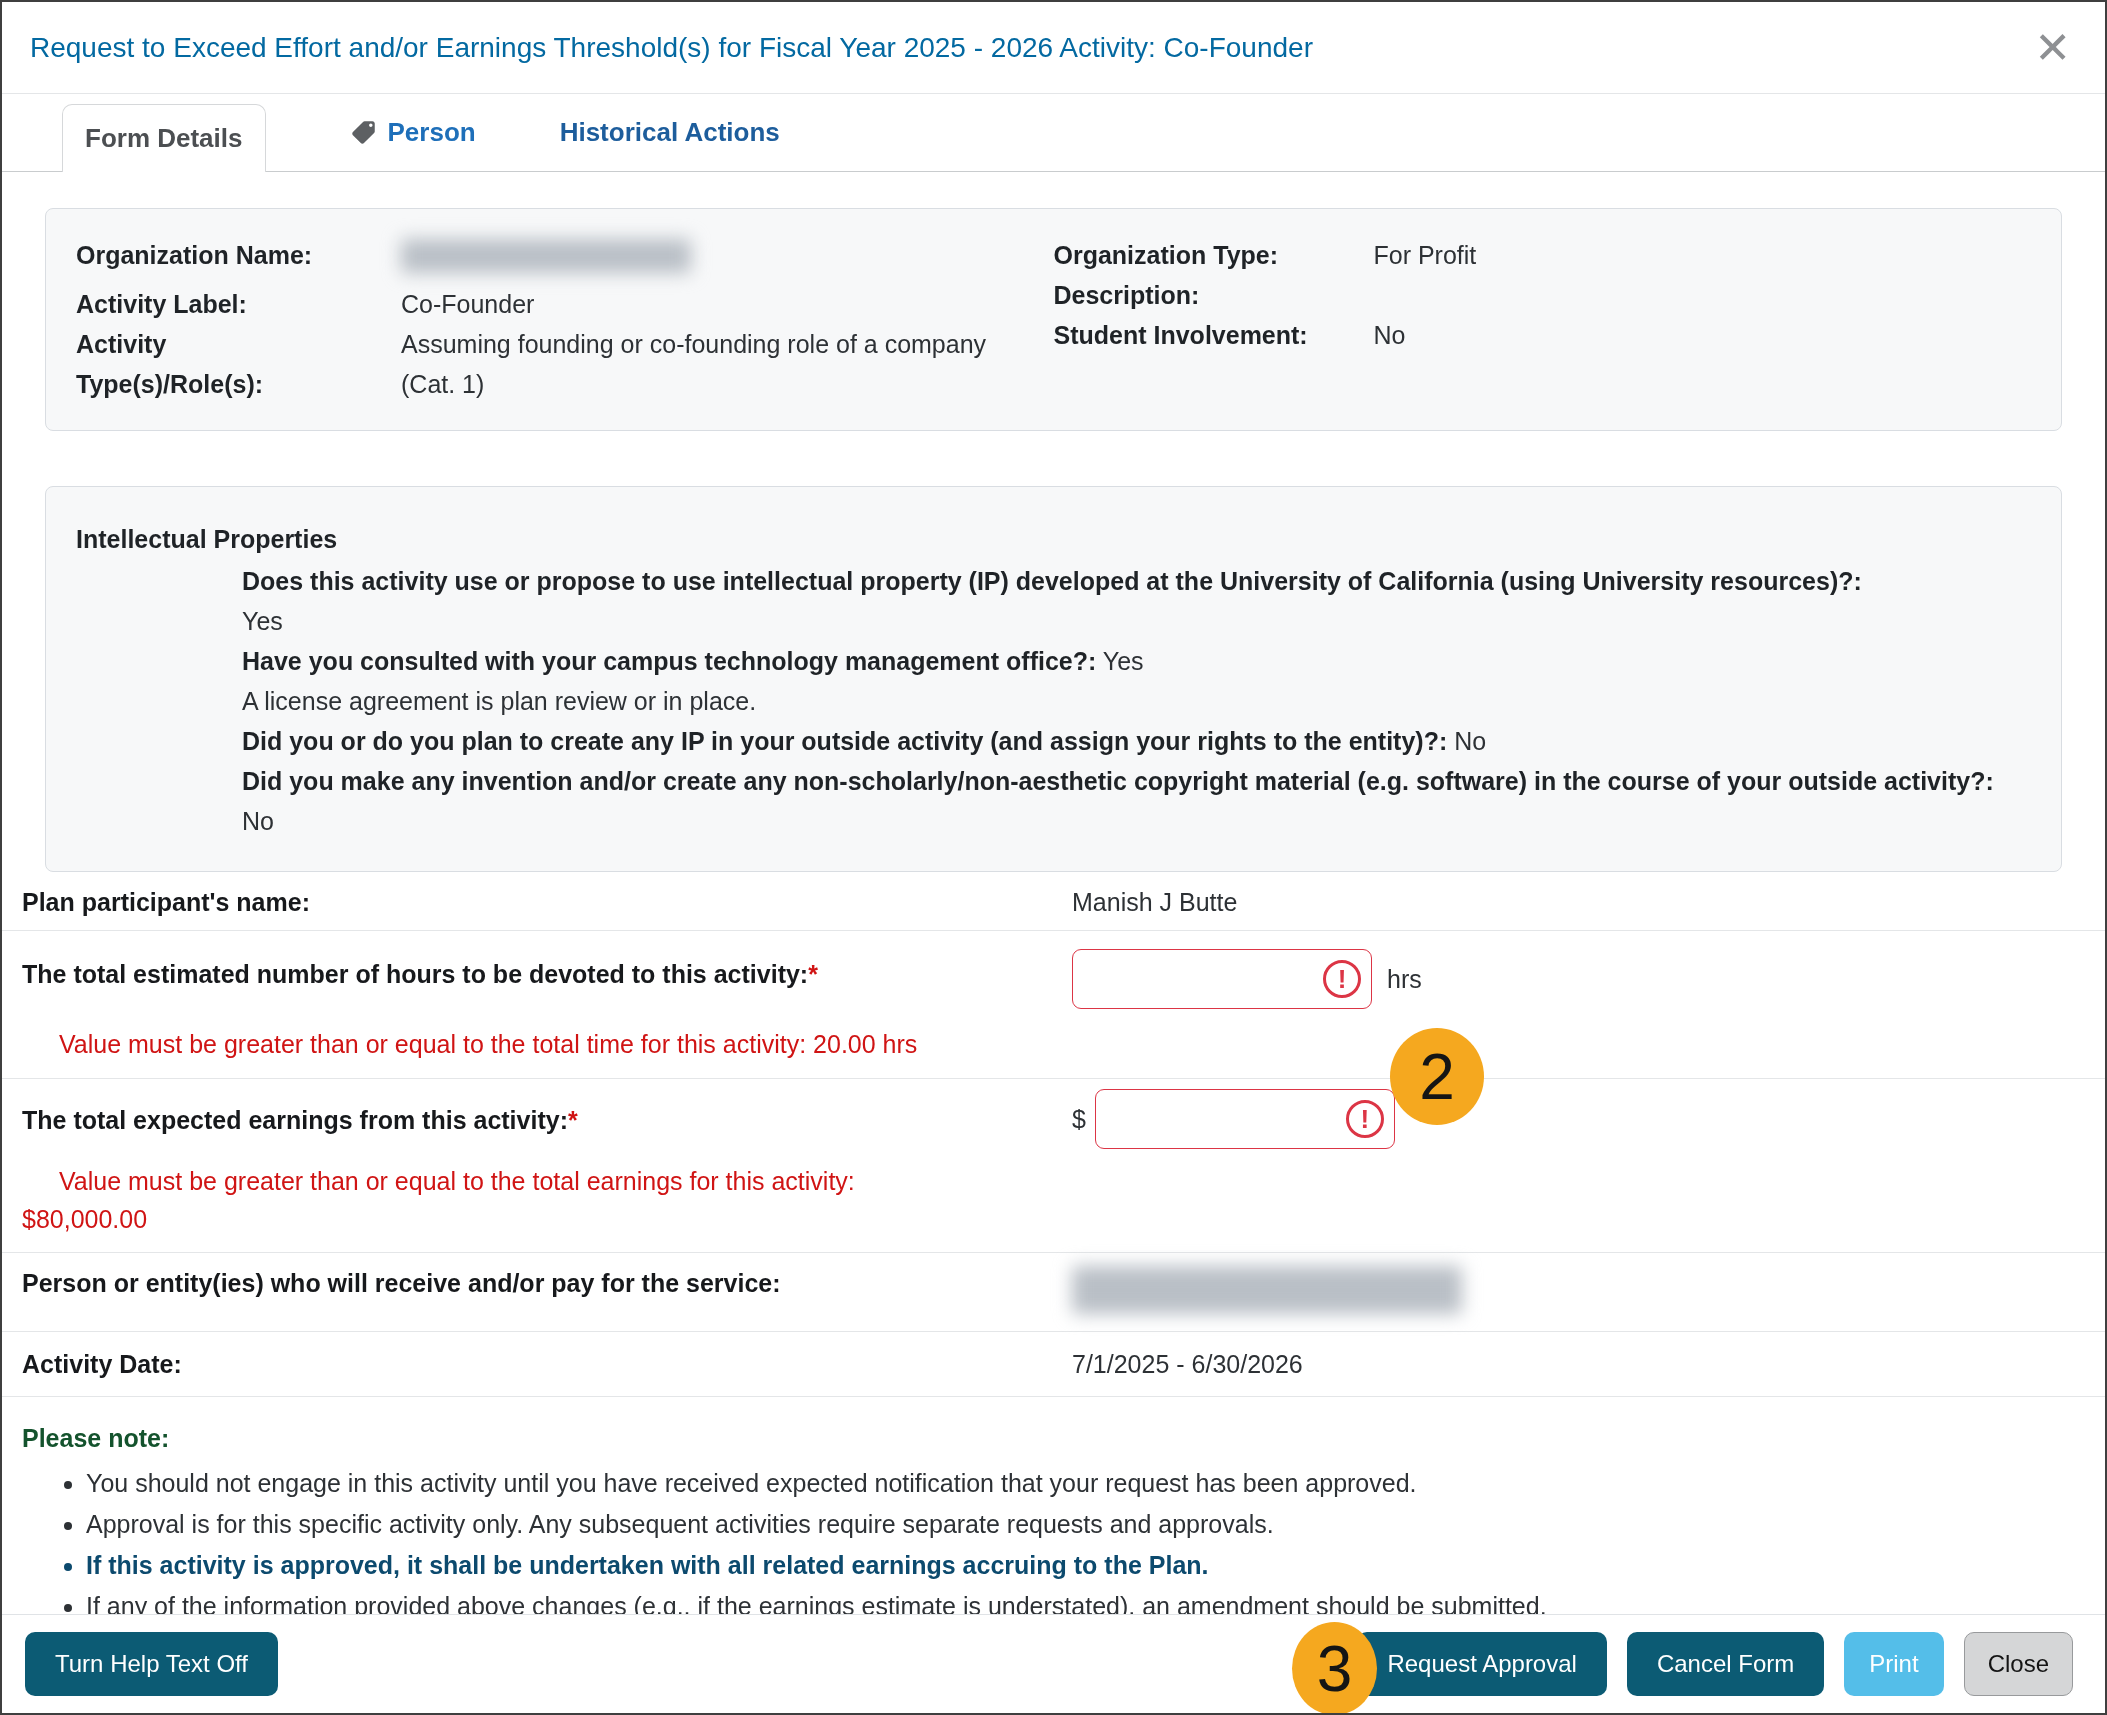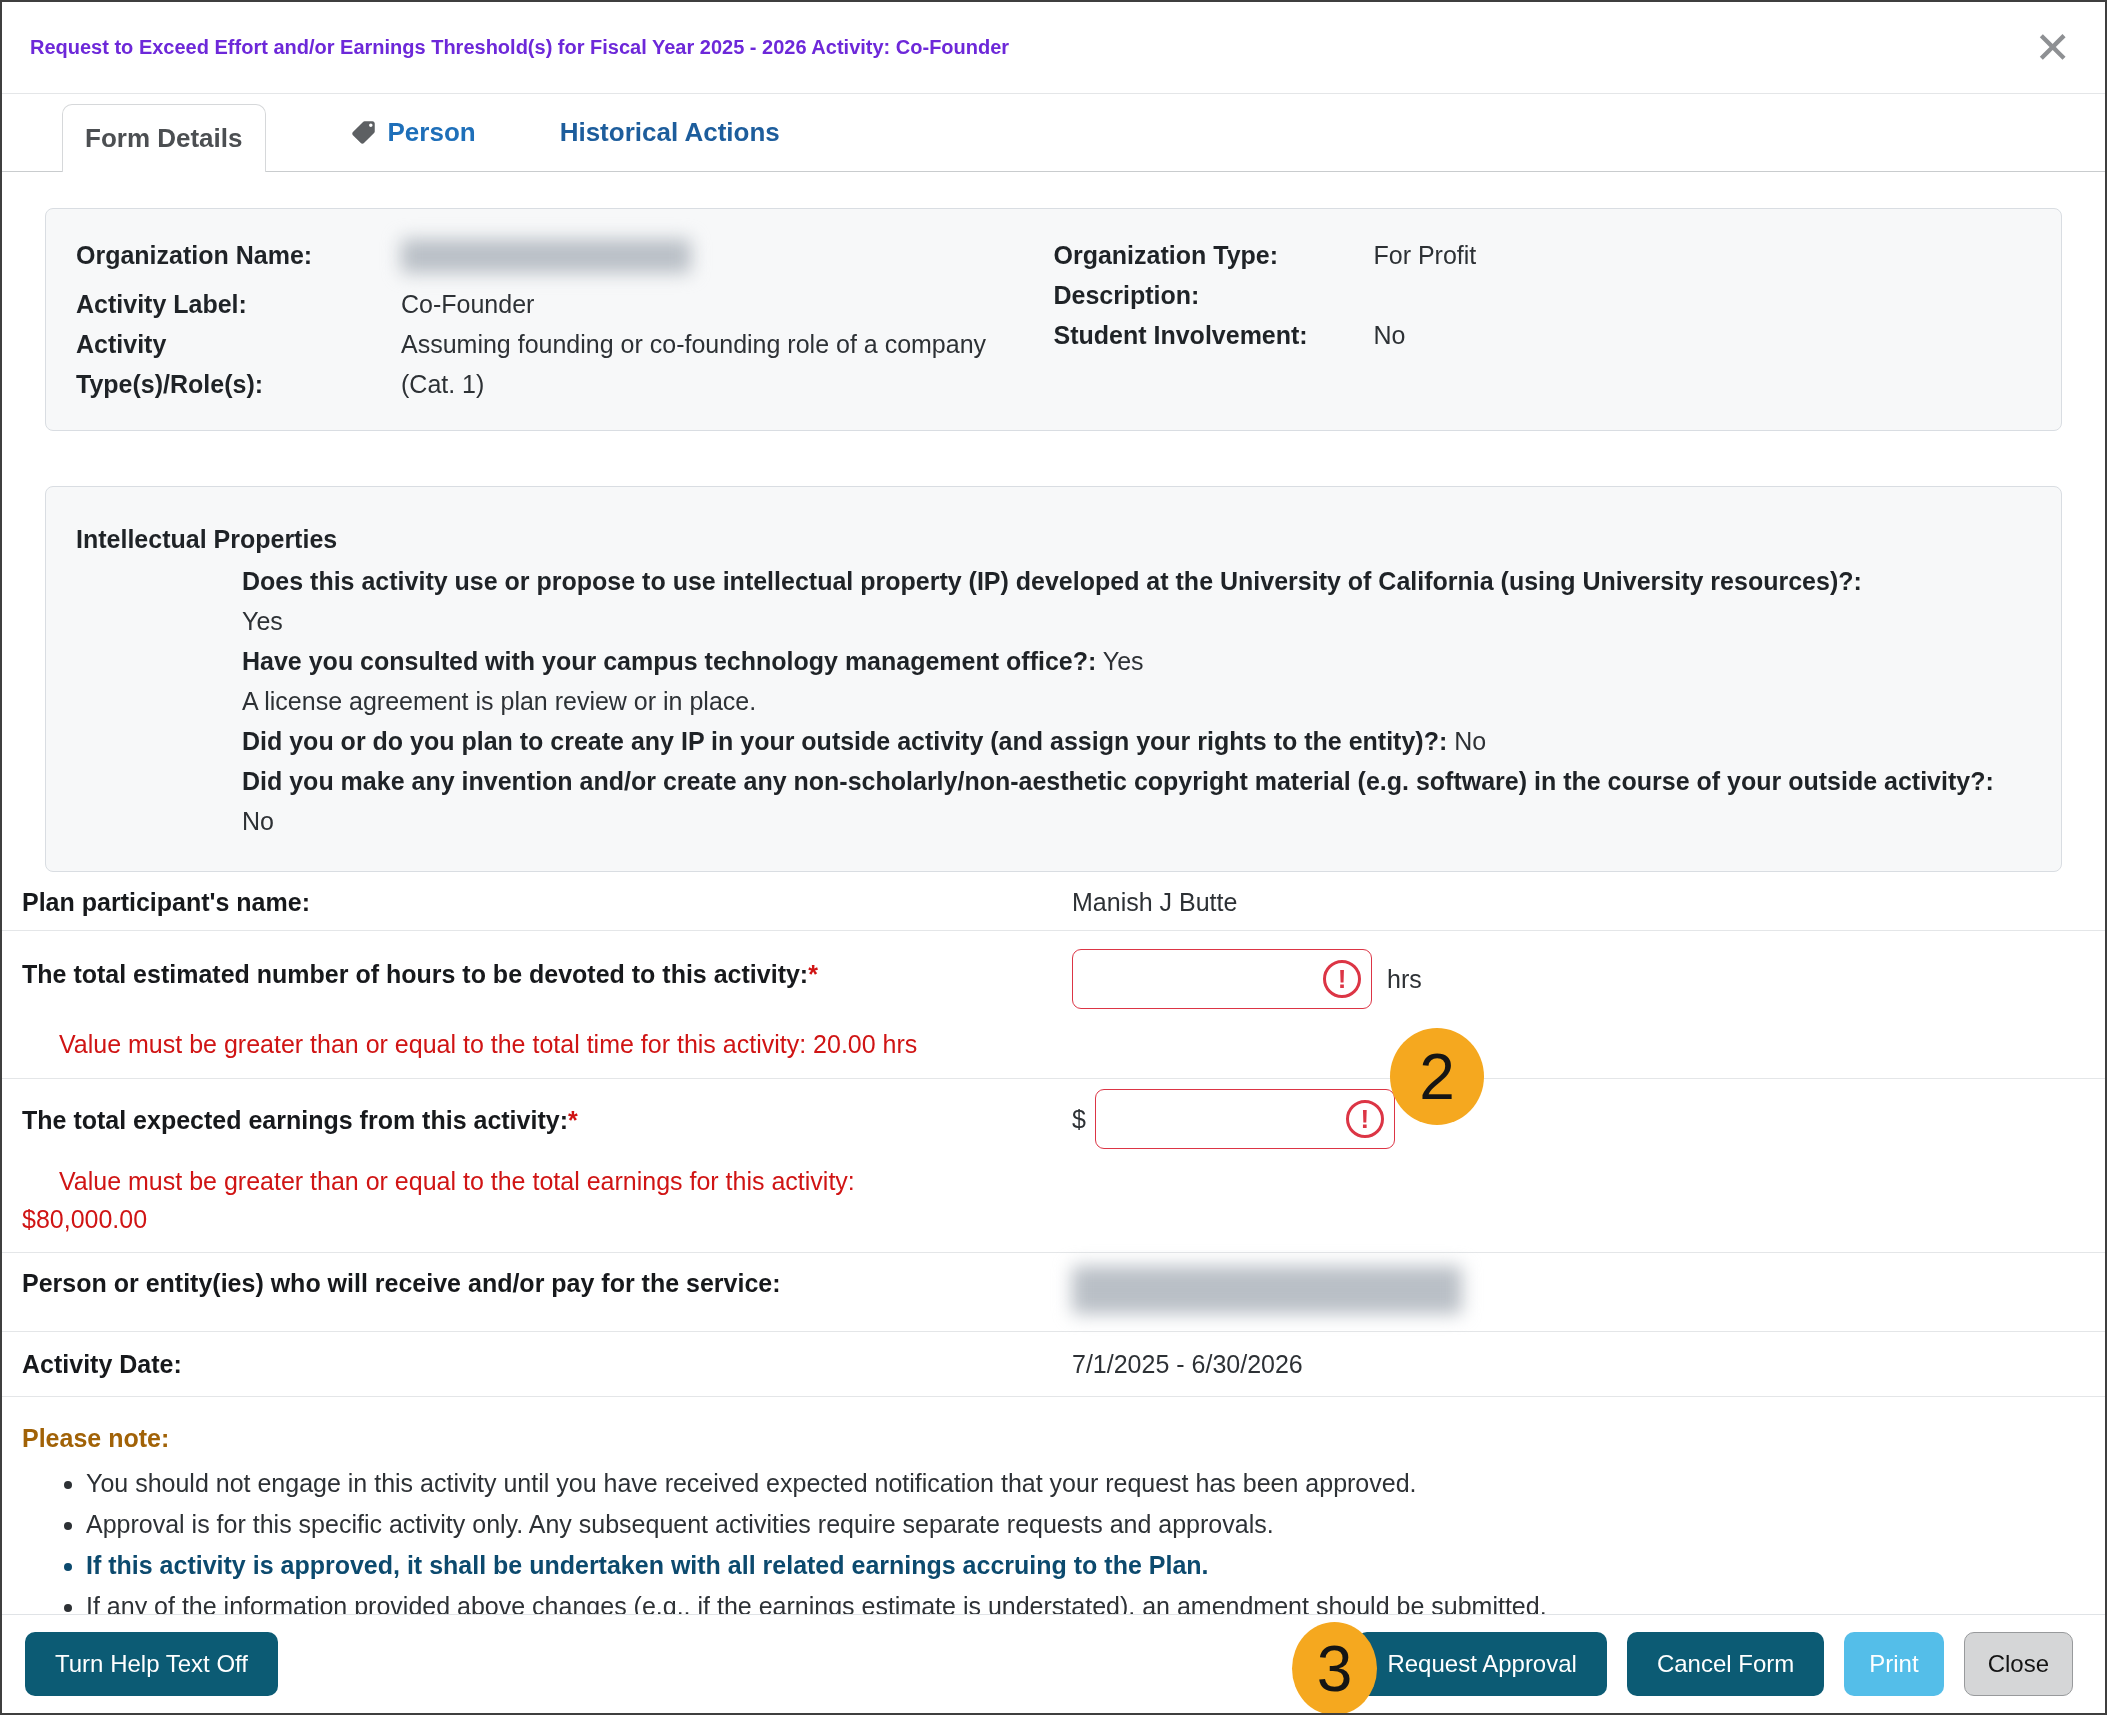--- a/index.html
+++ b/index.html
@@ -15,21 +15,21 @@
     font-size: 25px;
     overflow: hidden;
   }
 
   
   .header {
     height: 92px; display: flex; align-items: center;
     padding: 0 34px 0 28px;
     border-bottom: 1px solid #e4e6e8;
   }
-  .title { font-size: 20px; color: #6d28d9; font-weight: 700; }
+  .title { font-size: 28px; color: #0369a1; font-weight: 400; }
   .close-x {
     margin-left: auto; color: #8e9093; font-size: 44px; line-height: 1;
     font-weight: 300; cursor: pointer; font-family: "DejaVu Sans", sans-serif;
   }
 
   
   .tabbar {
     height: 78px; display: flex; align-items: center;
     border-bottom: 1px solid #c9ccce;
     padding-left: 60px;
@@ -113,21 +113,21 @@
   }
   .err-msg.wrap { max-width: 900px; margin-top: 13px; }
 
   .row-person { padding-top: 13px; padding-bottom: 11px; }
   .blur-person { width: 390px; height: 48px; }
   .row-date { padding-top: 15px; padding-bottom: 15px; }
   .row-date .row-label, .row-date .row-value { line-height: 34px; }
 
   
   .notes-section { padding: 24px 20px 0; }
-  .notes-title { font-weight: bold; color: #a16207; line-height: 34px; }
+  .notes-title { font-weight: bold; color: #14532d; line-height: 34px; }
   .notes-list { margin: 12px 0 0 64px; }
   .notes-list li { line-height: 32px; margin-bottom: 9px; color: #2d3135; }
   .notes-list li.bold { font-weight: bold; color: #0c4a6e; }
 
   
   .footer {
     position: absolute; left: 0; right: 0; bottom: 0; height: 99px;
     border-top: 1px solid #e0e3e6; background: #fff;
     display: flex; align-items: center; padding: 0 32px 0 23px;
   }

